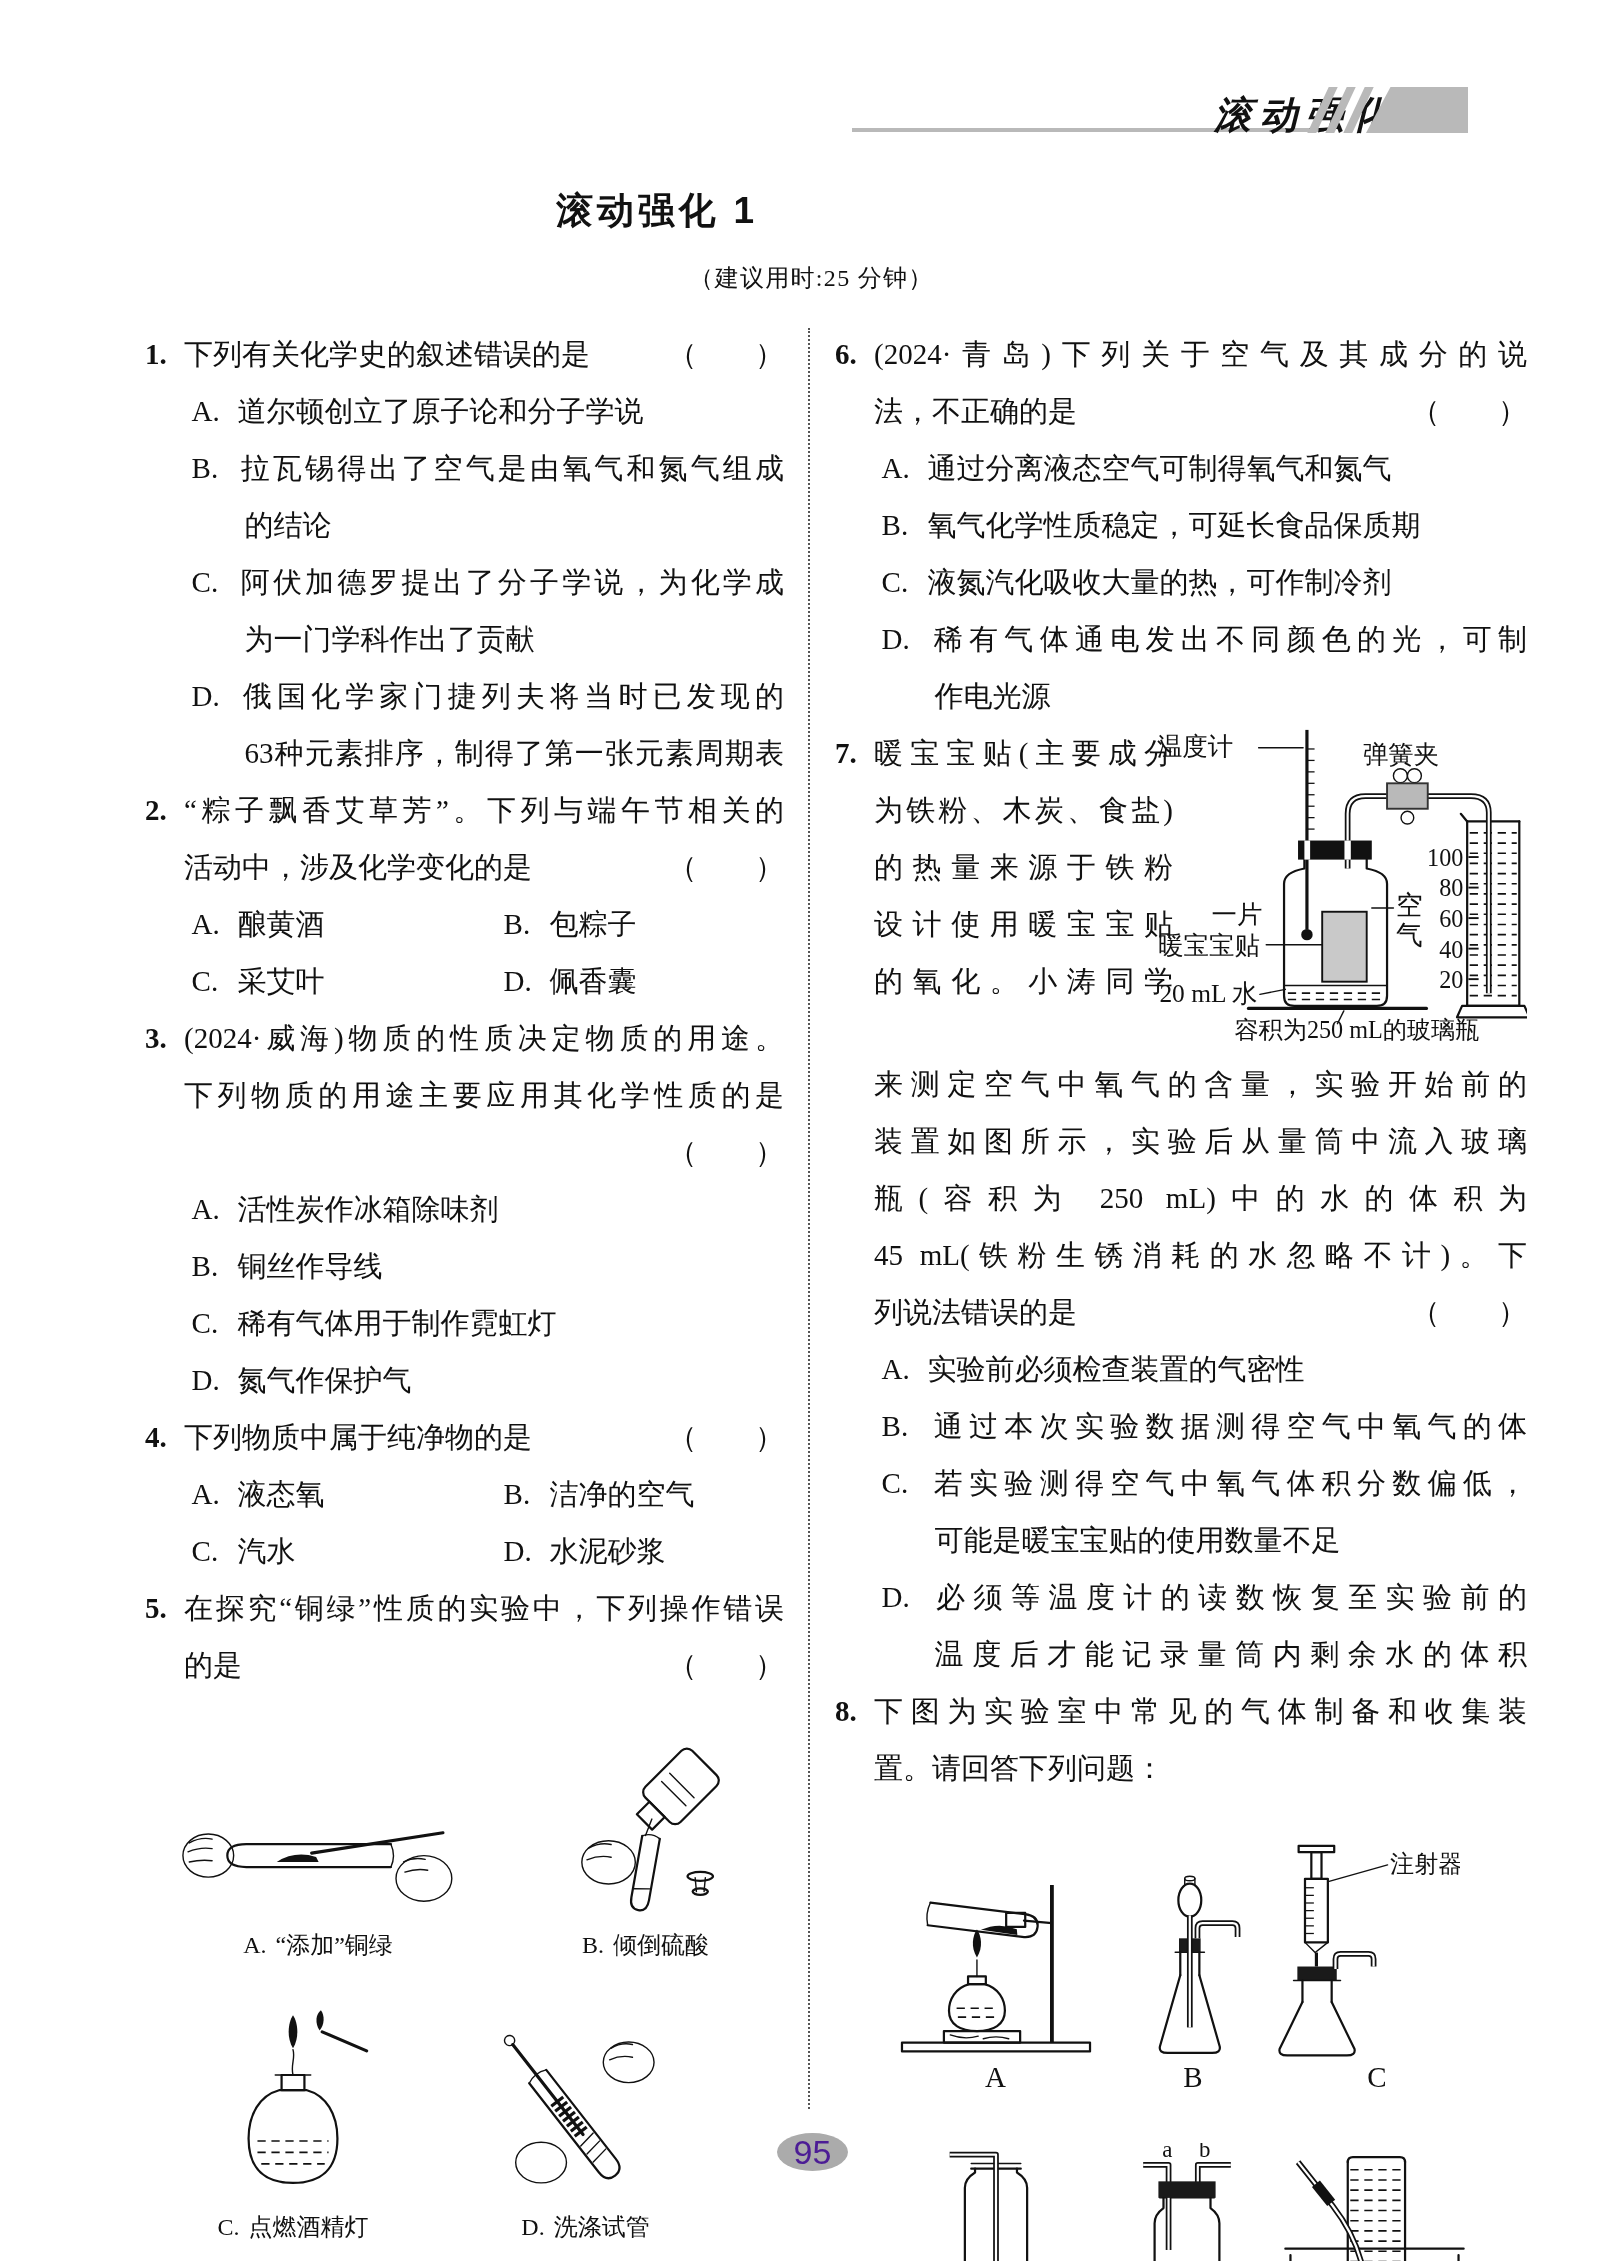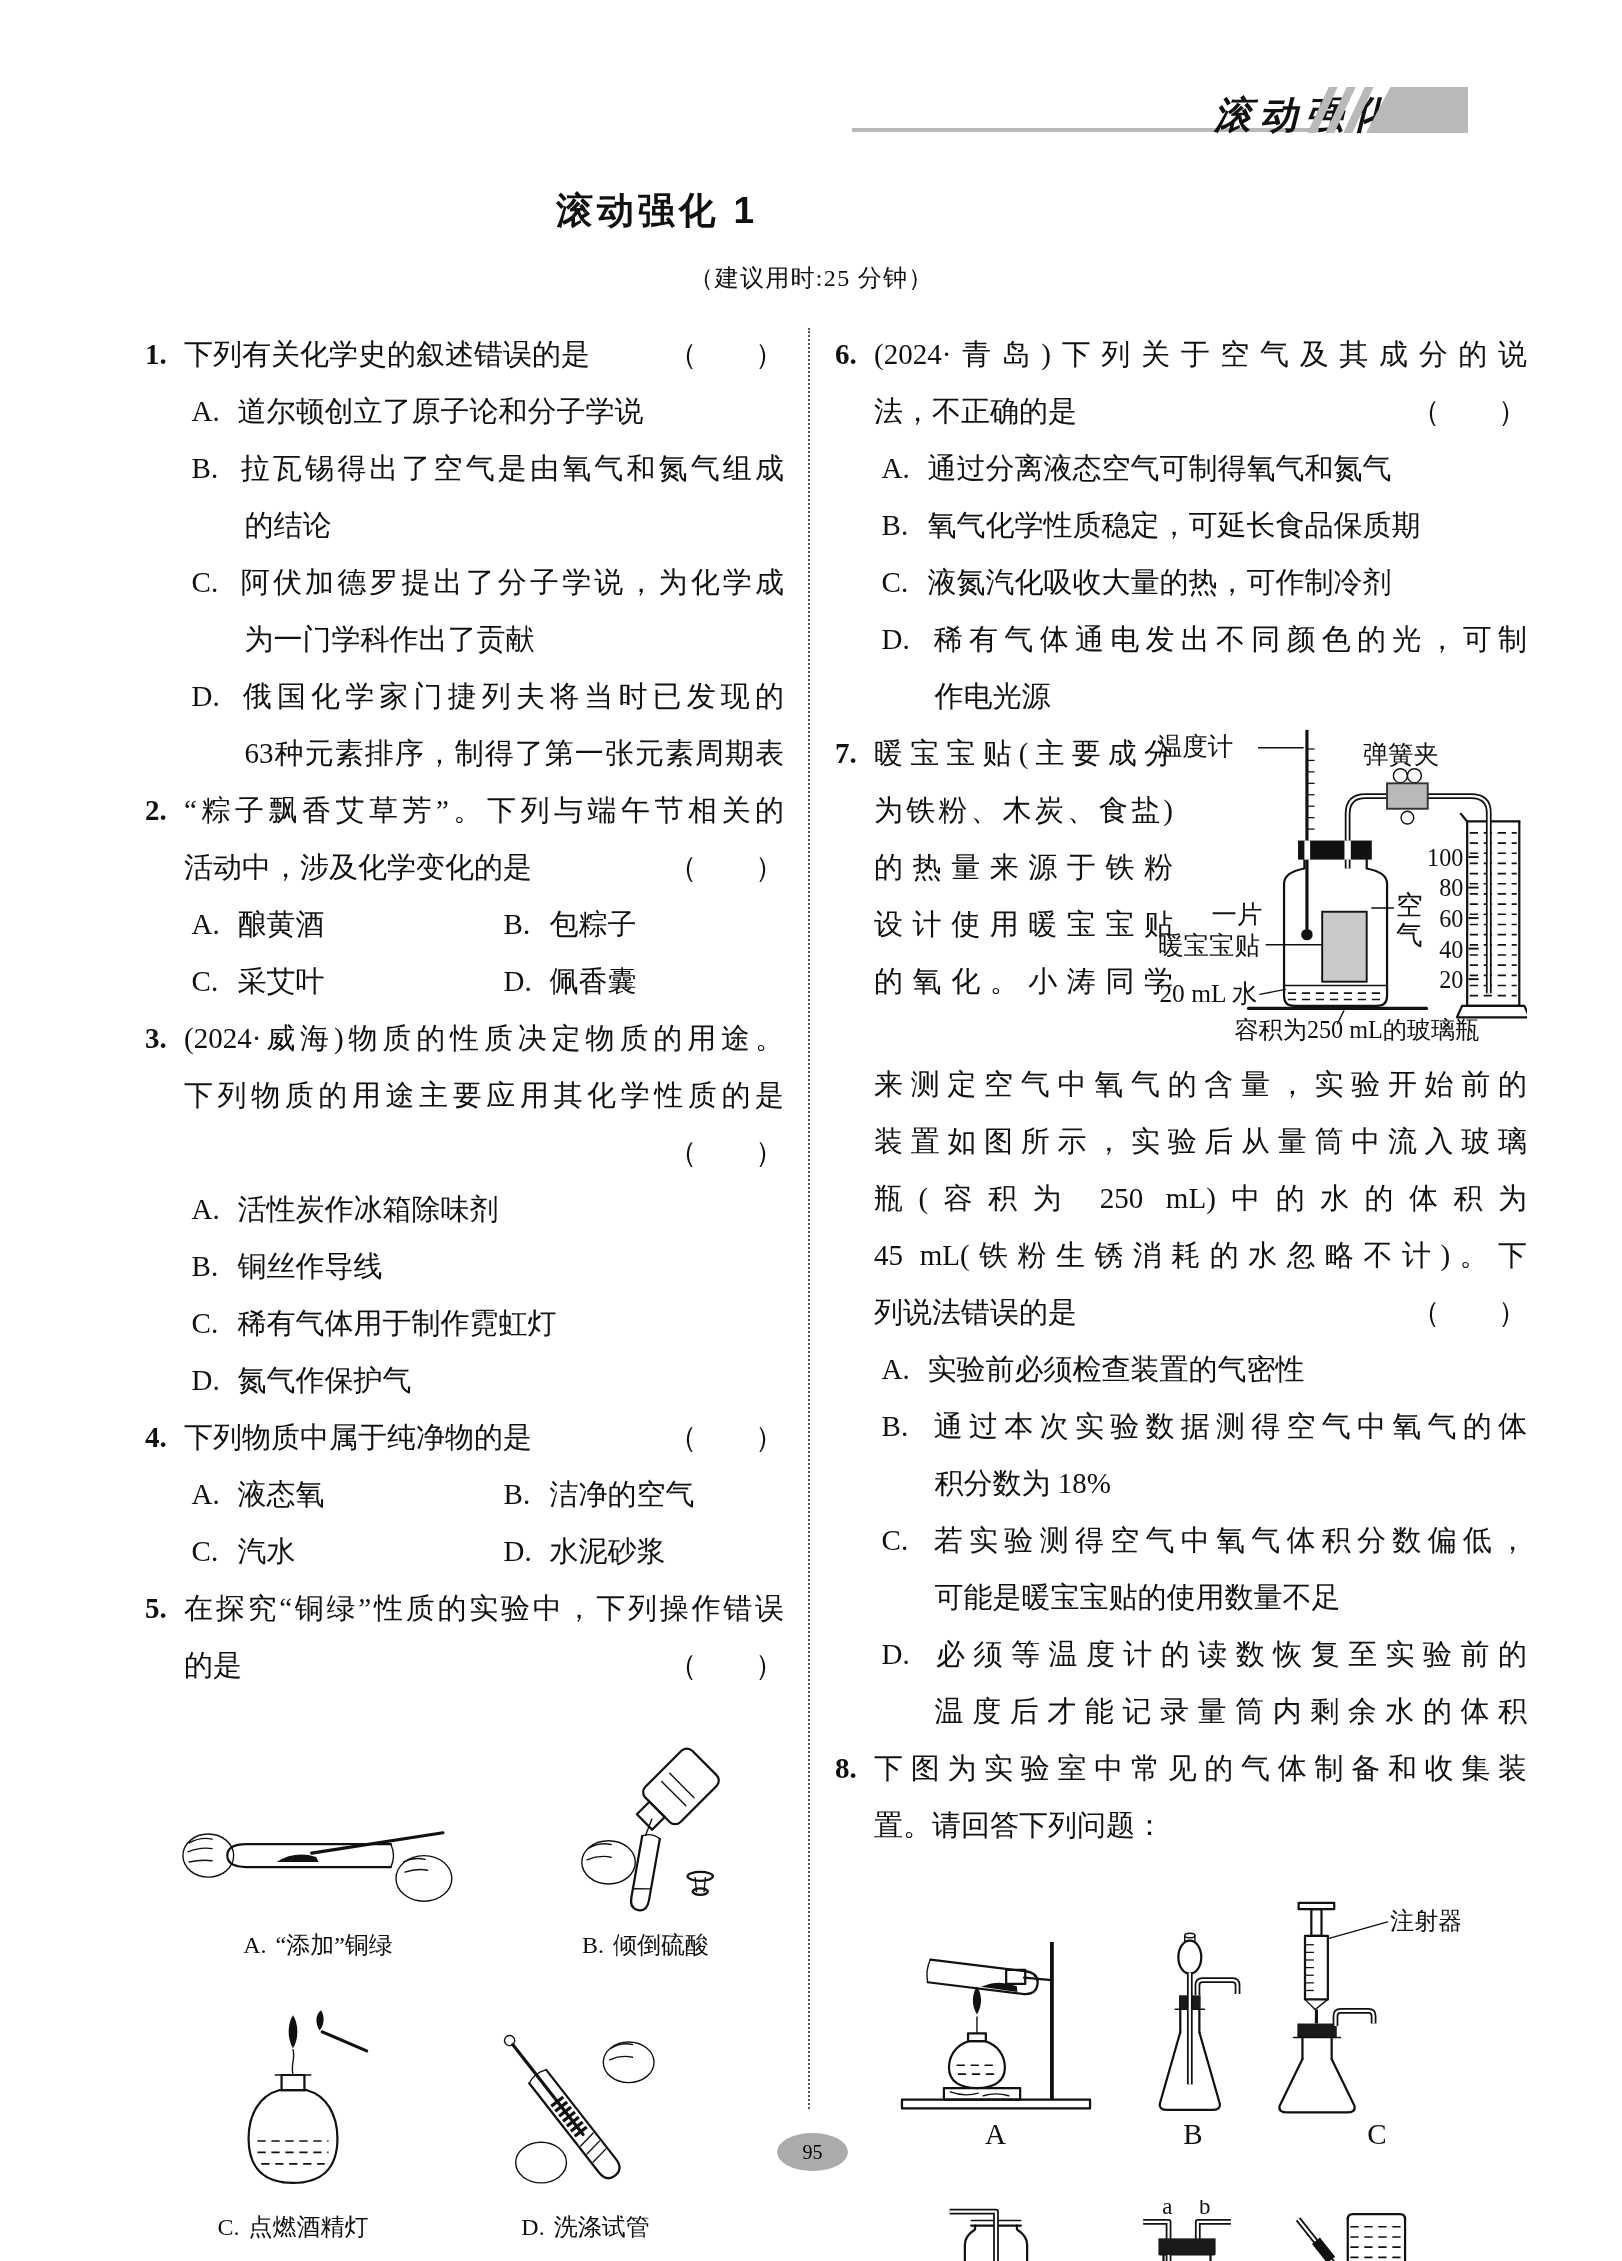--- a/index.html
+++ b/index.html
@@ -38,22 +38,22 @@
   .q7s .line{width:299px;text-align:justify;text-align-last:justify;}
   .q7fig{position:absolute;top:-3.8px;right:0;width:374px;height:323px;}
   
   .imgrow{position:relative;}
   .fw{position:absolute;bottom:0;text-align:center;}
   .fw svg{display:block;margin:0 auto;}
   .cap{height:38px;line-height:38px;font-size:24px;white-space:nowrap;}
   .lcap{height:35px;line-height:35px;font-size:29px;}
   
   .pagenum{position:absolute;left:777px;top:2133px;width:71px;height:38px;background:#ababab;
-           border-radius:50%;text-align:center;line-height:38px;font-size:20px;
-           font-family:Liberation Serif, serif;color:#000000;}
+           border-radius:50%;text-align:center;line-height:38px;font-size:34px;
+           font-family:Liberation Sans, sans-serif;color:#4c1d95;}
   
   .ln{stroke:#111;stroke-width:3.5;fill:none;stroke-linecap:round;stroke-linejoin:round;}
   .lnb{stroke:#111;stroke-width:5;fill:none;stroke-linecap:round;}
   .ln2{stroke:#111;stroke-width:2.2;fill:none;stroke-linecap:round;}
   .to{stroke:#111;stroke-width:9;fill:none;stroke-linecap:butt;stroke-linejoin:round;}
   .ti{stroke:#fff;stroke-width:3.5;fill:none;stroke-linecap:butt;stroke-linejoin:round;}
   .dash{stroke:#111;stroke-width:2.6;stroke-dasharray:13 9;fill:none;}
   text.ft{font-family:"Liberation Serif","DejaVu Serif",serif;fill:#111;}
 </style>
 </head>
@@ -367,21 +367,20 @@
       <div class="line jl">装置如图所示，实验后从量筒中流入玻璃</div>
       <div class="line jl">瓶(容积为 250 mL)中的水的体积为</div>
       <div class="line jl">45 mL(铁粉生锈消耗的水忽略不计)。下</div>
       <div class="line flexline">
           <span>列说法错误的是</span>
           <span>（　　）</span>
         </div>
       <div class="opt">
         <div class="line"><span class="lab">A.</span><span>实验前必须检查装置的气密性</span></div>
         <div class="line jl"><span class="lab">B.</span><span>通过本次实验数据测得空气中氧气的体</span></div>
-        <div class="line wrap2">积分数为 18%</div>
         <div class="line jl"><span class="lab">C.</span><span>若实验测得空气中氧气体积分数偏低，</span></div>
         <div class="line wrap2">可能是暖宝宝贴的使用数量不足</div>
         <div class="line jl"><span class="lab">D.</span><span>必须等温度计的读数恢复至实验前的</span></div>
         <div class="line wrap2 jl">温度后才能记录量筒内剩余水的体积</div>
       </div>
     </div>
 
     <div class="q">
       <span class="qnum">8.</span>
       <div class="line jl">下图为实验室中常见的气体制备和收集装</div>

